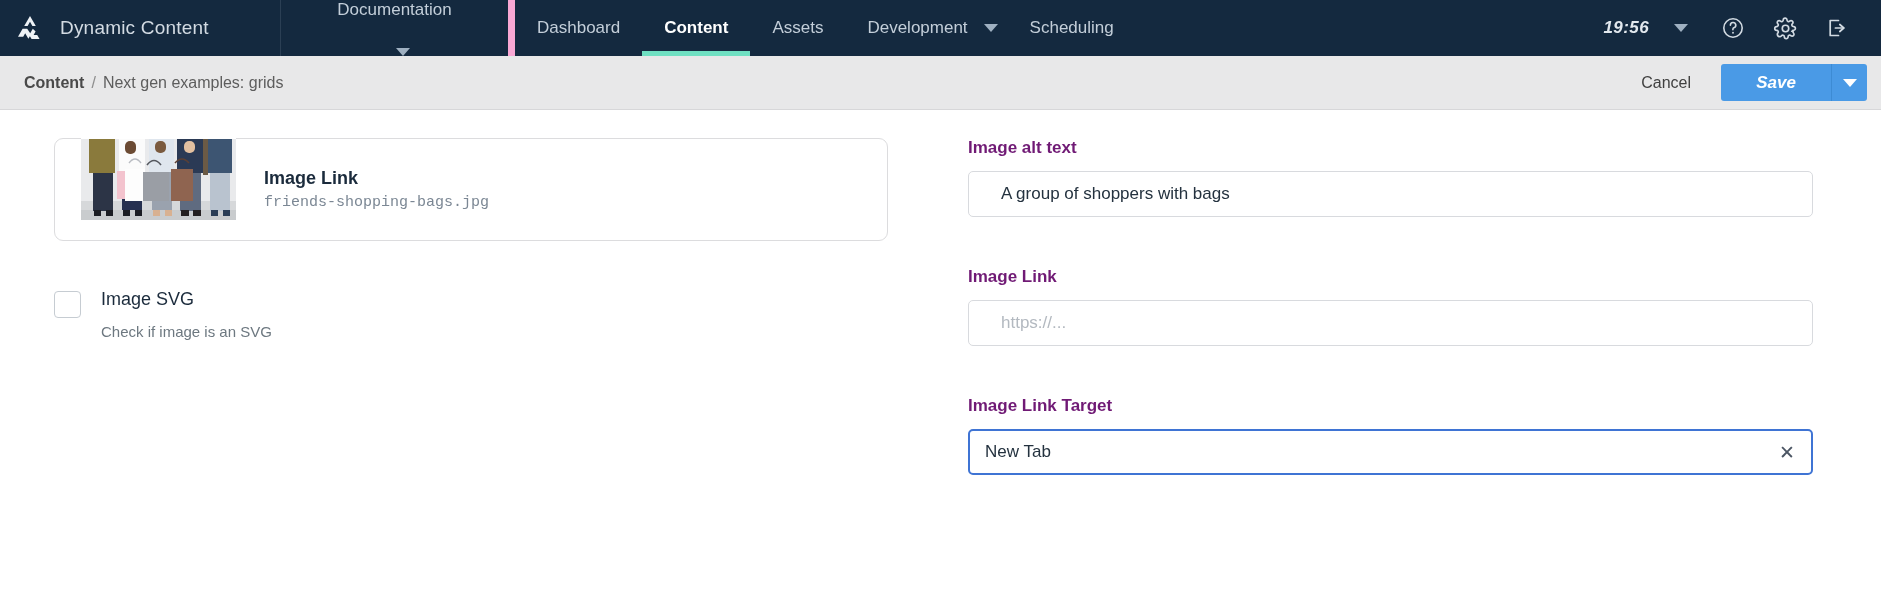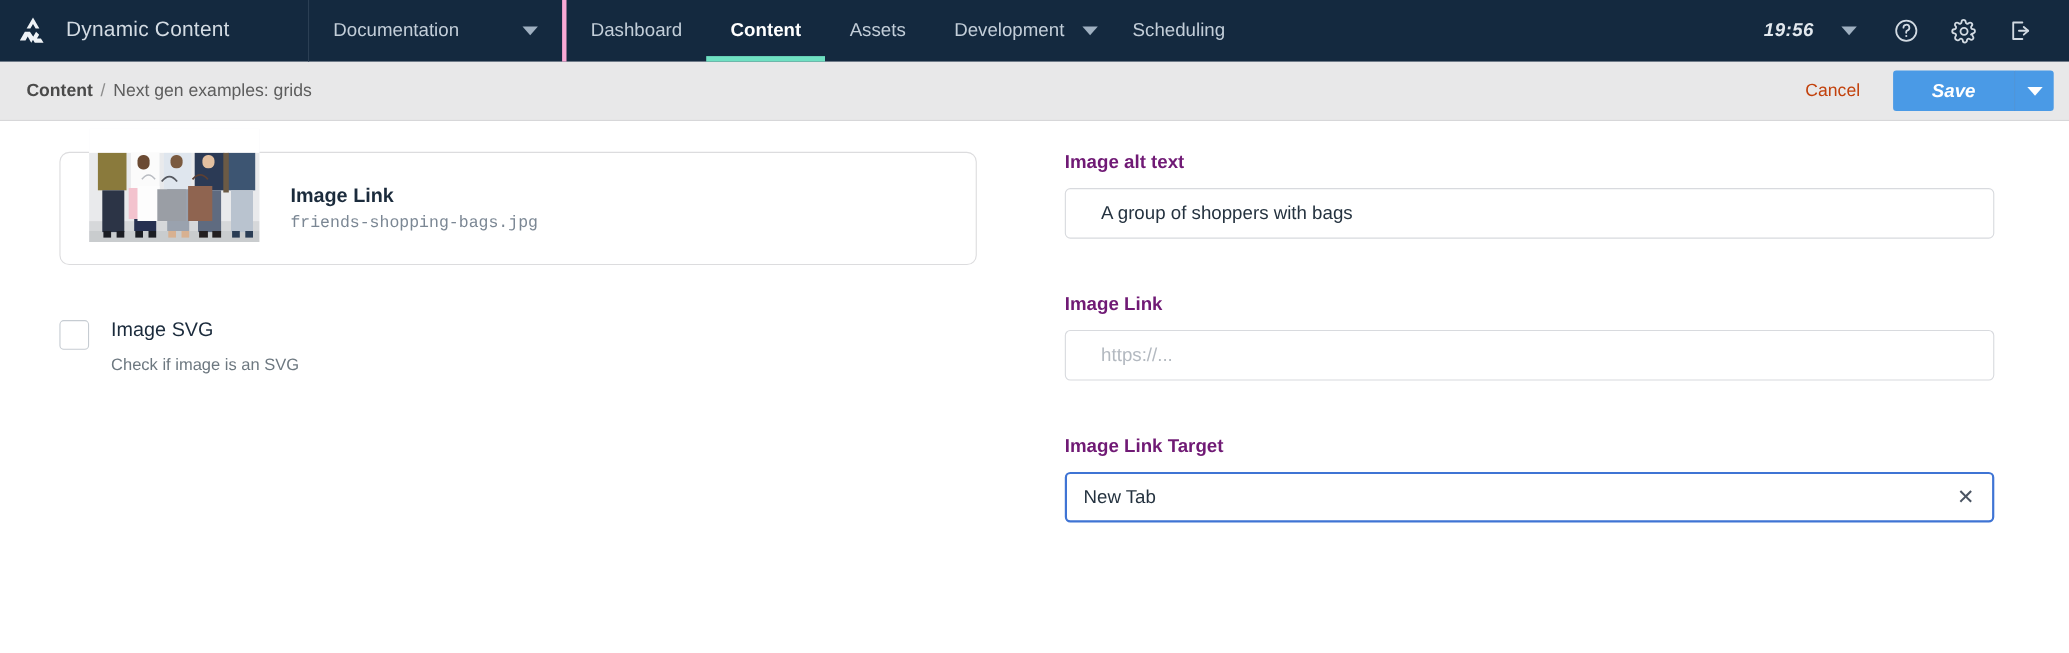--- a/index.html
+++ b/index.html
@@ -48,22 +48,23 @@
     font-size: 17px;
     color: #c3ced9;
     white-space: nowrap;
     position: relative;
     cursor: pointer;
   }
   .navitem.with-caret { padding-right: 10px; }
   .navitem.docs {
     min-width: 234px;
     justify-content: space-between;
-    border-right: 4px solid #f9a8d4;
+    border-right: 7px solid #f9a8d4;
     padding-right: 22px;
+    flex-direction: column;
   }
   .navitem.active { color: #ffffff; font-weight: 600; }
   .navitem.active::after {
     content: "";
     position: absolute;
     left: 0; right: 0; bottom: 0;
     height: 5px;
     background: #6fe0c2;
   }
   .caret {
@@ -112,21 +113,21 @@
     margin-left: auto;
     display: flex;
     align-items: center;
     gap: 18px;
   }
   .btn-cancel {
     background: transparent;
     border: none;
     font-family: inherit;
     font-size: 16px;
-    color: #c2410c;
+    color: #404040;
     cursor: pointer;
     padding: 8px 12px;
   }
   .savegroup { display: flex; align-items: stretch; }
   .btn-save {
     background: #4a9ae6;
     border: none;
     color: #ffffff;
     font-family: inherit;
     font-size: 17px;

